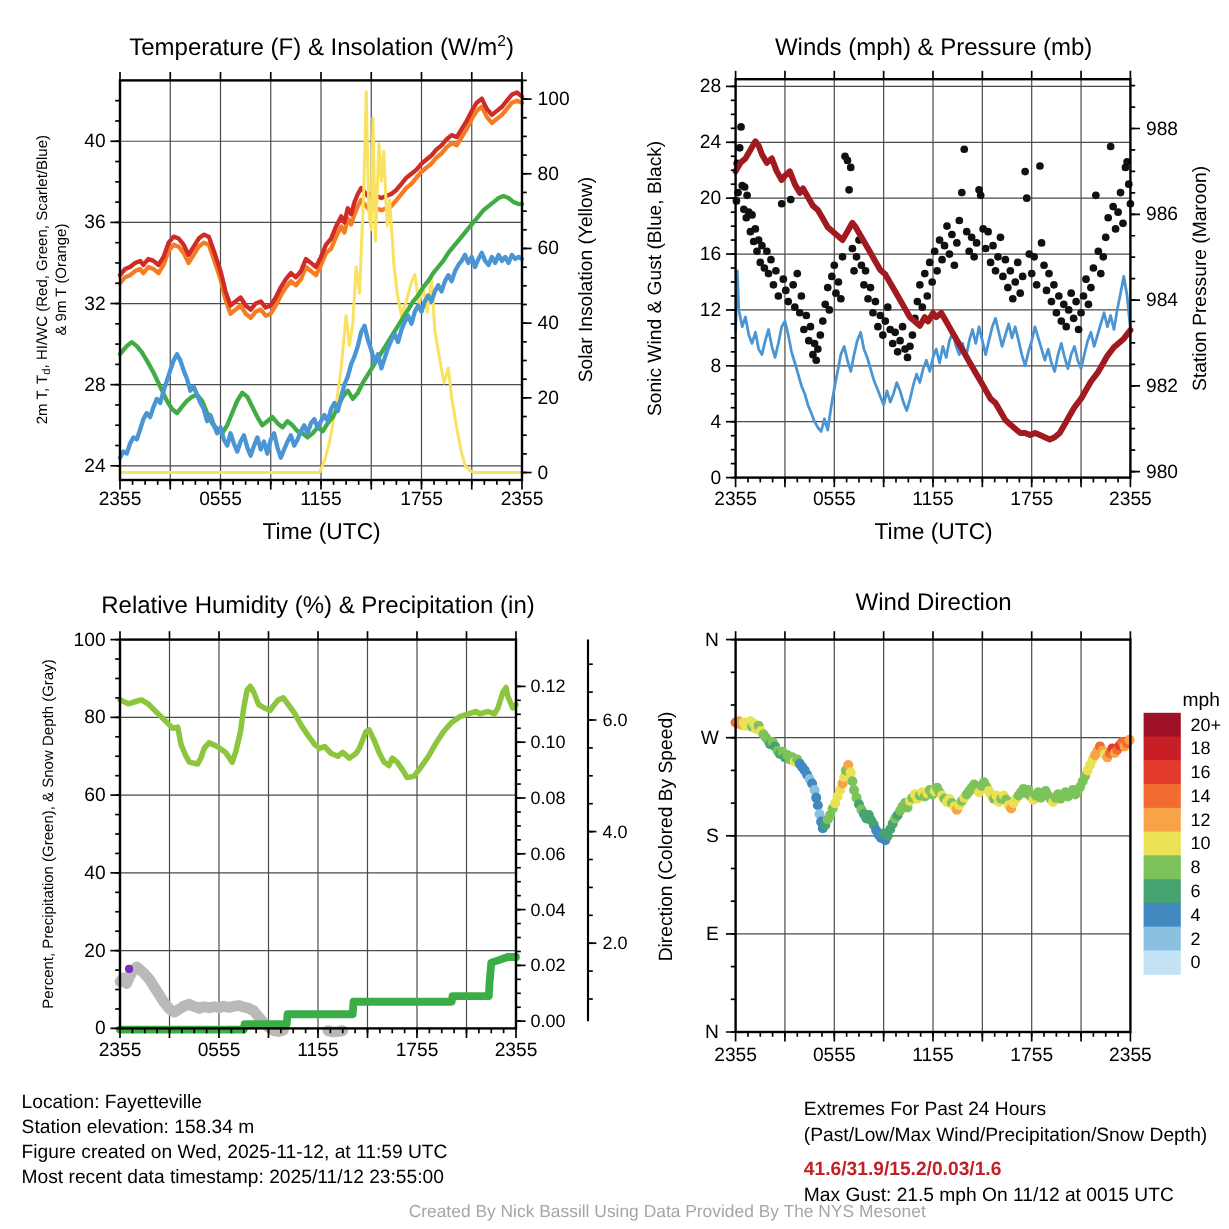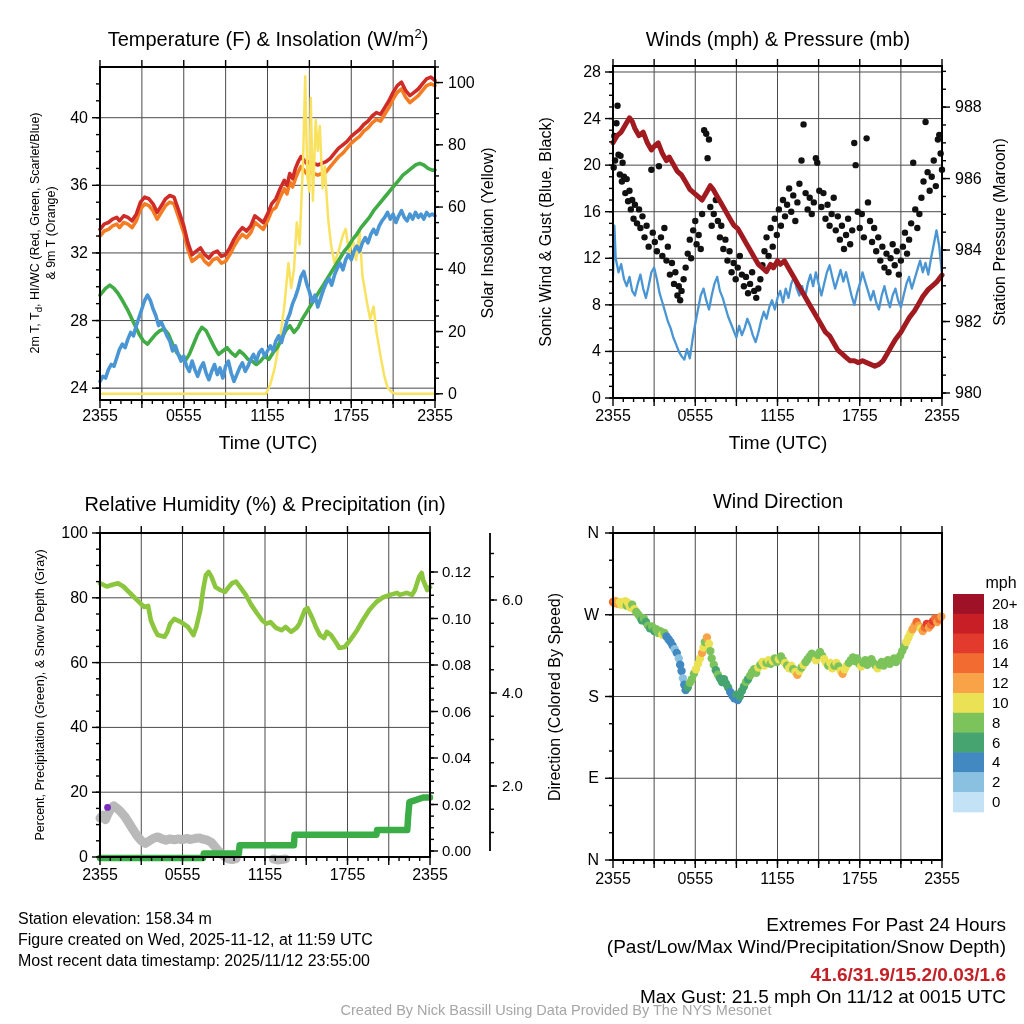--- a/index.html
+++ b/index.html
@@ -4,21 +4,21 @@
 <style>
   html,body{margin:0;padding:0;background:#fff;}
   #stage{position:relative;width:1024px;height:1024px;background:#fff;overflow:hidden;
          font-family:"Liberation Sans",sans-serif;color:#000;}
   svg text{fill:#000;font-family:"Liberation Sans",sans-serif;}
   .title{font-size:20px;text-anchor:middle;}
   .axis-label{font-size:16px;text-anchor:middle;}
   .axis-label-big{font-size:19px;text-anchor:middle;}
   .small-label{font-size:12.5px;text-anchor:middle;}
   .footer-left{position:absolute;left:18px;top:908px;font-size:16px;line-height:21px;}
-  .footer-right{position:absolute;right:18px;top:914px;text-align:right;font-size:19px;line-height:22px;}
+  .footer-right{position:absolute;right:18px;top:914px;font-size:16px;line-height:22px;}
   .footer-right .extremes{font-weight:bold;margin-top:6px;}
   .credit{position:absolute;left:0;top:1002px;width:100%;text-align:center;color:#a6a6a6;font-size:14.5px;margin-left:44px;}
 </style>
 </head>
 <body>
 
 <div id="stage">
   <svg id="chart-svg" width="1024" height="1024" viewBox="0 0 1024 1024">
     <g id="g-tl">
         <line x1="141.875" y1="67" x2="141.875" y2="400" stroke="#4a4a4a" stroke-width="1"></line>
@@ -938,20 +938,21 @@
       <text class="title" x="265" y="511">Relative Humidity (%) &amp; Precipitation (in)</text>
       <text class="small-label" transform="translate(44,695) rotate(-90)">Percent, Precipitation (Green), &amp; Snow Depth (Gray)</text>
 
       <text class="title" x="778" y="508">Wind Direction</text>
       <text class="axis-label" transform="translate(560,697) rotate(-90)">Direction (Colored By Speed)</text>
       <text class="axis-label" x="1001" y="588">mph</text>
     </g>
   </svg>
 
   <div class="footer-left">
+    <div>Location: Fayetteville</div>
     <div>Station elevation: 158.34 m</div>
     <div>Figure created on Wed, 2025-11-12, at 11:59 UTC</div>
     <div>Most recent data timestamp: 2025/11/12 23:55:00</div>
   </div>
 
   <div class="footer-right">
     <div>Extremes For Past 24 Hours</div>
     <div>(Past/Low/Max Wind/Precipitation/Snow Depth)</div>
     <div class="extremes" style="color: rgb(196, 33, 39);">41.6/31.9/15.2/0.03/1.6</div>
     <div>Max Gust: 21.5 mph On 11/12 at 0015 UTC</div>

